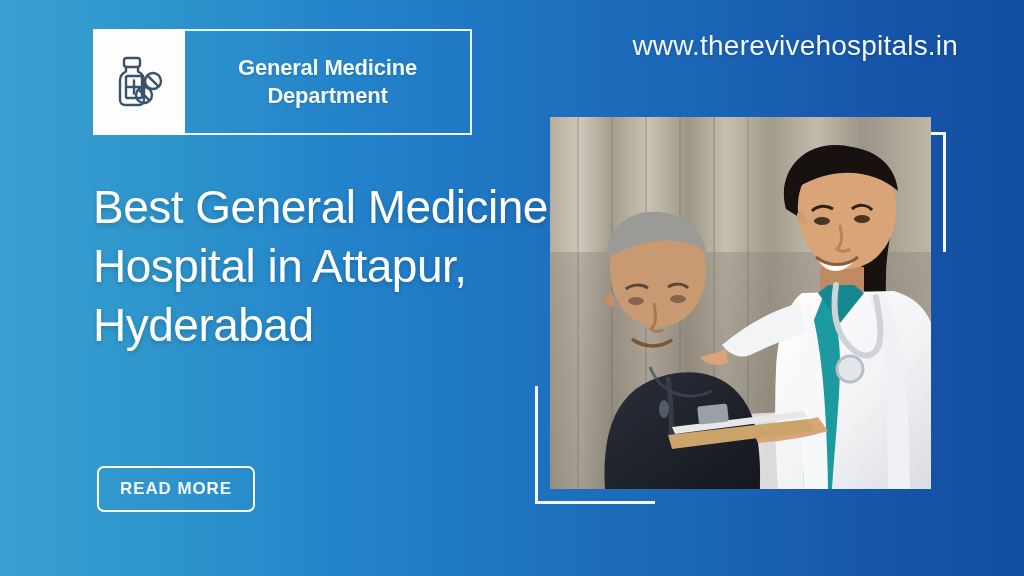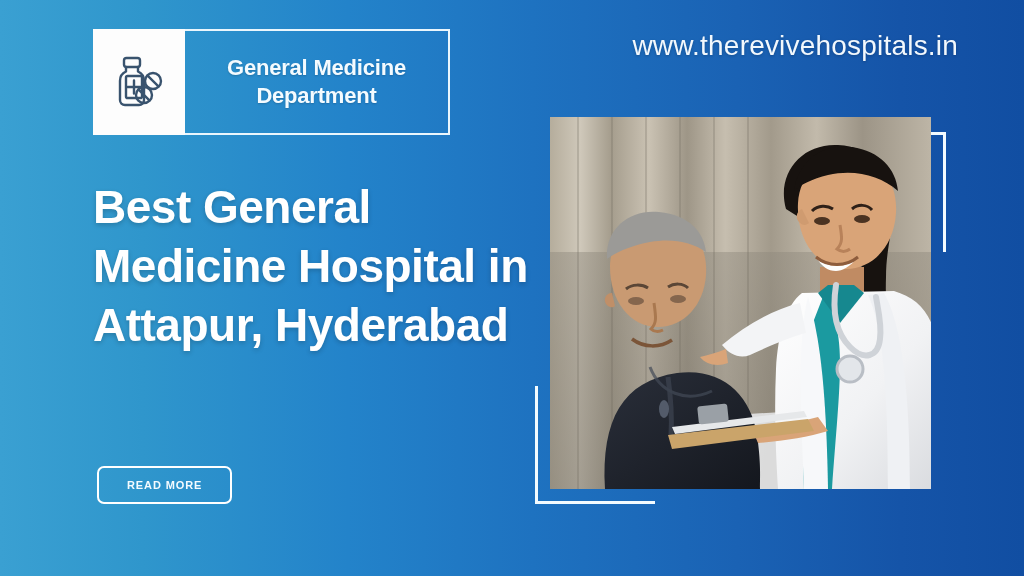--- a/index.html
+++ b/index.html
@@ -37,21 +37,21 @@
   .badge-icon-box {
     width:92px;
     background:#fdfdfd;
     display:flex;
     align-items:center;
     justify-content:center;
     flex:0 0 auto;
   }
   .badge-icon-box svg { display:block; }
   .badge-panel {
-    width:265px;
+    width:287px;
     border:2px solid #eaf6fd;
     border-left:none;
     display:flex;
     align-items:center;
     justify-content:center;
     padding:0 8px;
   }
   .badge-title {
     color:#f4fbff;
     font-size:22px;
@@ -76,37 +76,37 @@
   }
 
   
   .headline {
     position:absolute;
     left:93px;
     top:178px;
     width:470px;
     color:#ffffff;
     font-size:46px;
-    font-weight:bold;
+    font-weight:normal;
     line-height:1.28;
     letter-spacing:-0.5px;
     text-shadow:0 2px 5px rgba(0,0,0,.20);
   }
 
   
   .read-more {
     position:absolute;
     left:97px;
     top:466px;
-    padding:11px 28px;
+    padding:11px 21px;
     border:2px solid #ffffff;
     border-radius:7px;
     background:transparent;
     color:#f3fbff;
-    font-size:11px;
+    font-size:17px;
     font-weight:bold;
     letter-spacing:0.9px;
     cursor:pointer;
     font-family:"Liberation Sans", sans-serif;
   }
 
   
   .photo-wrap {
     position:absolute;
     left:550px;

